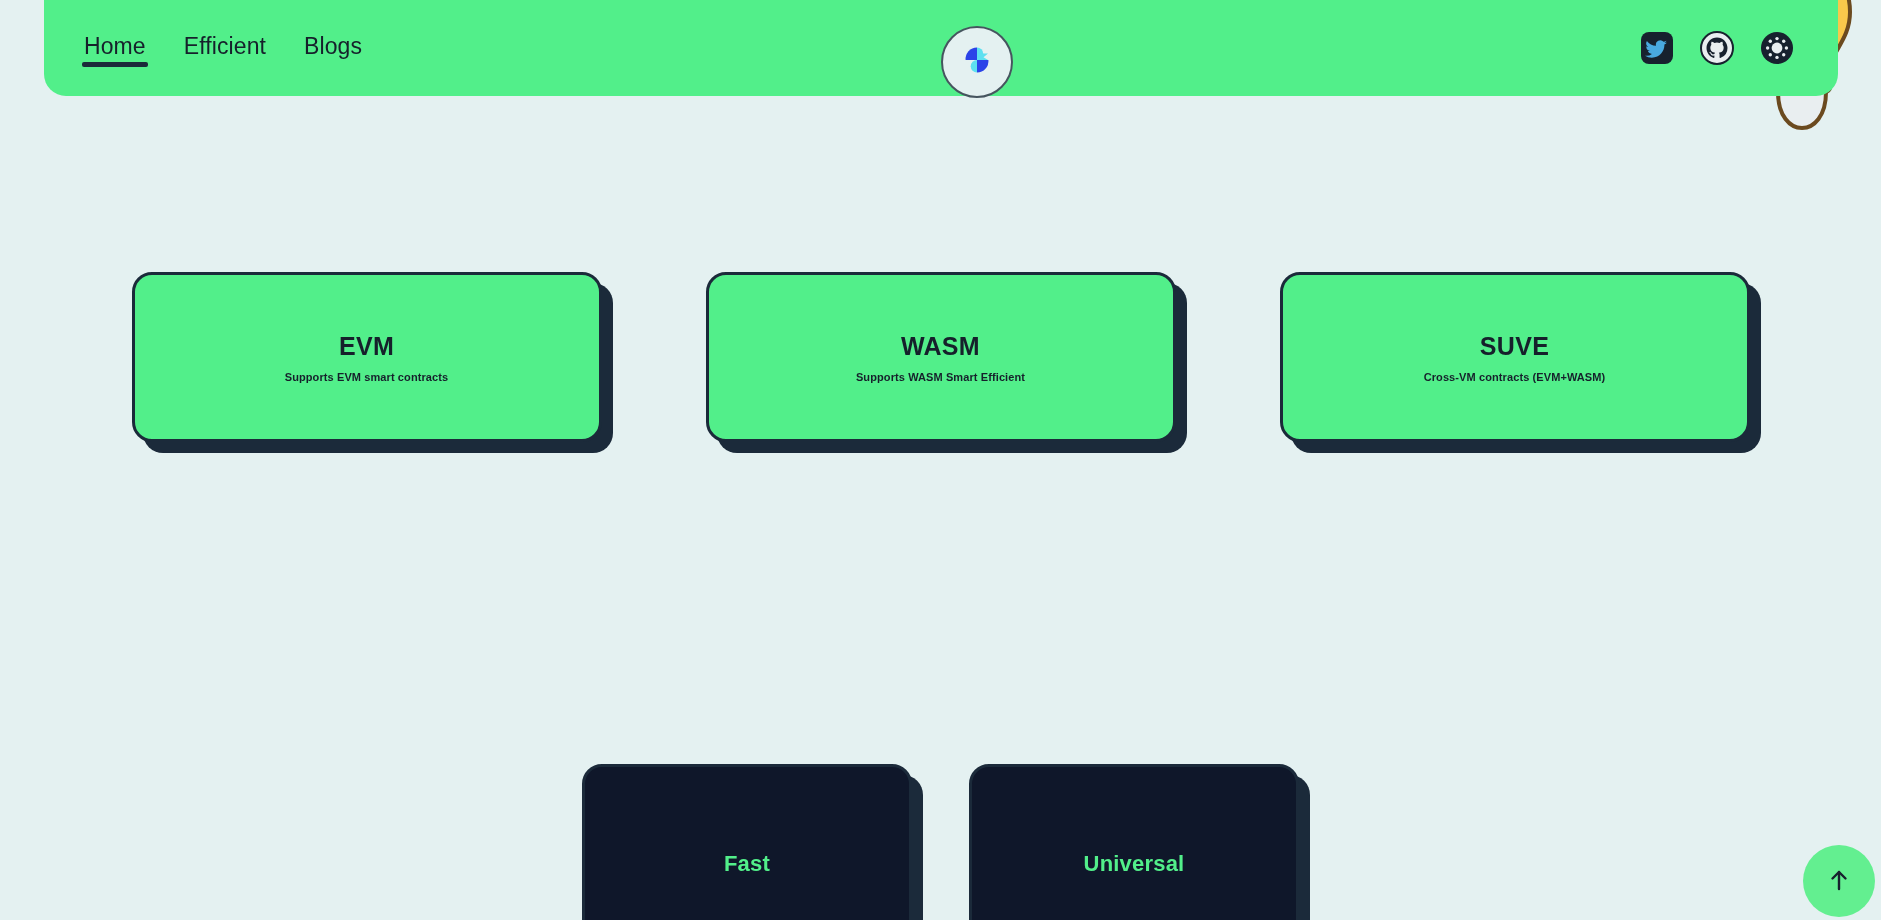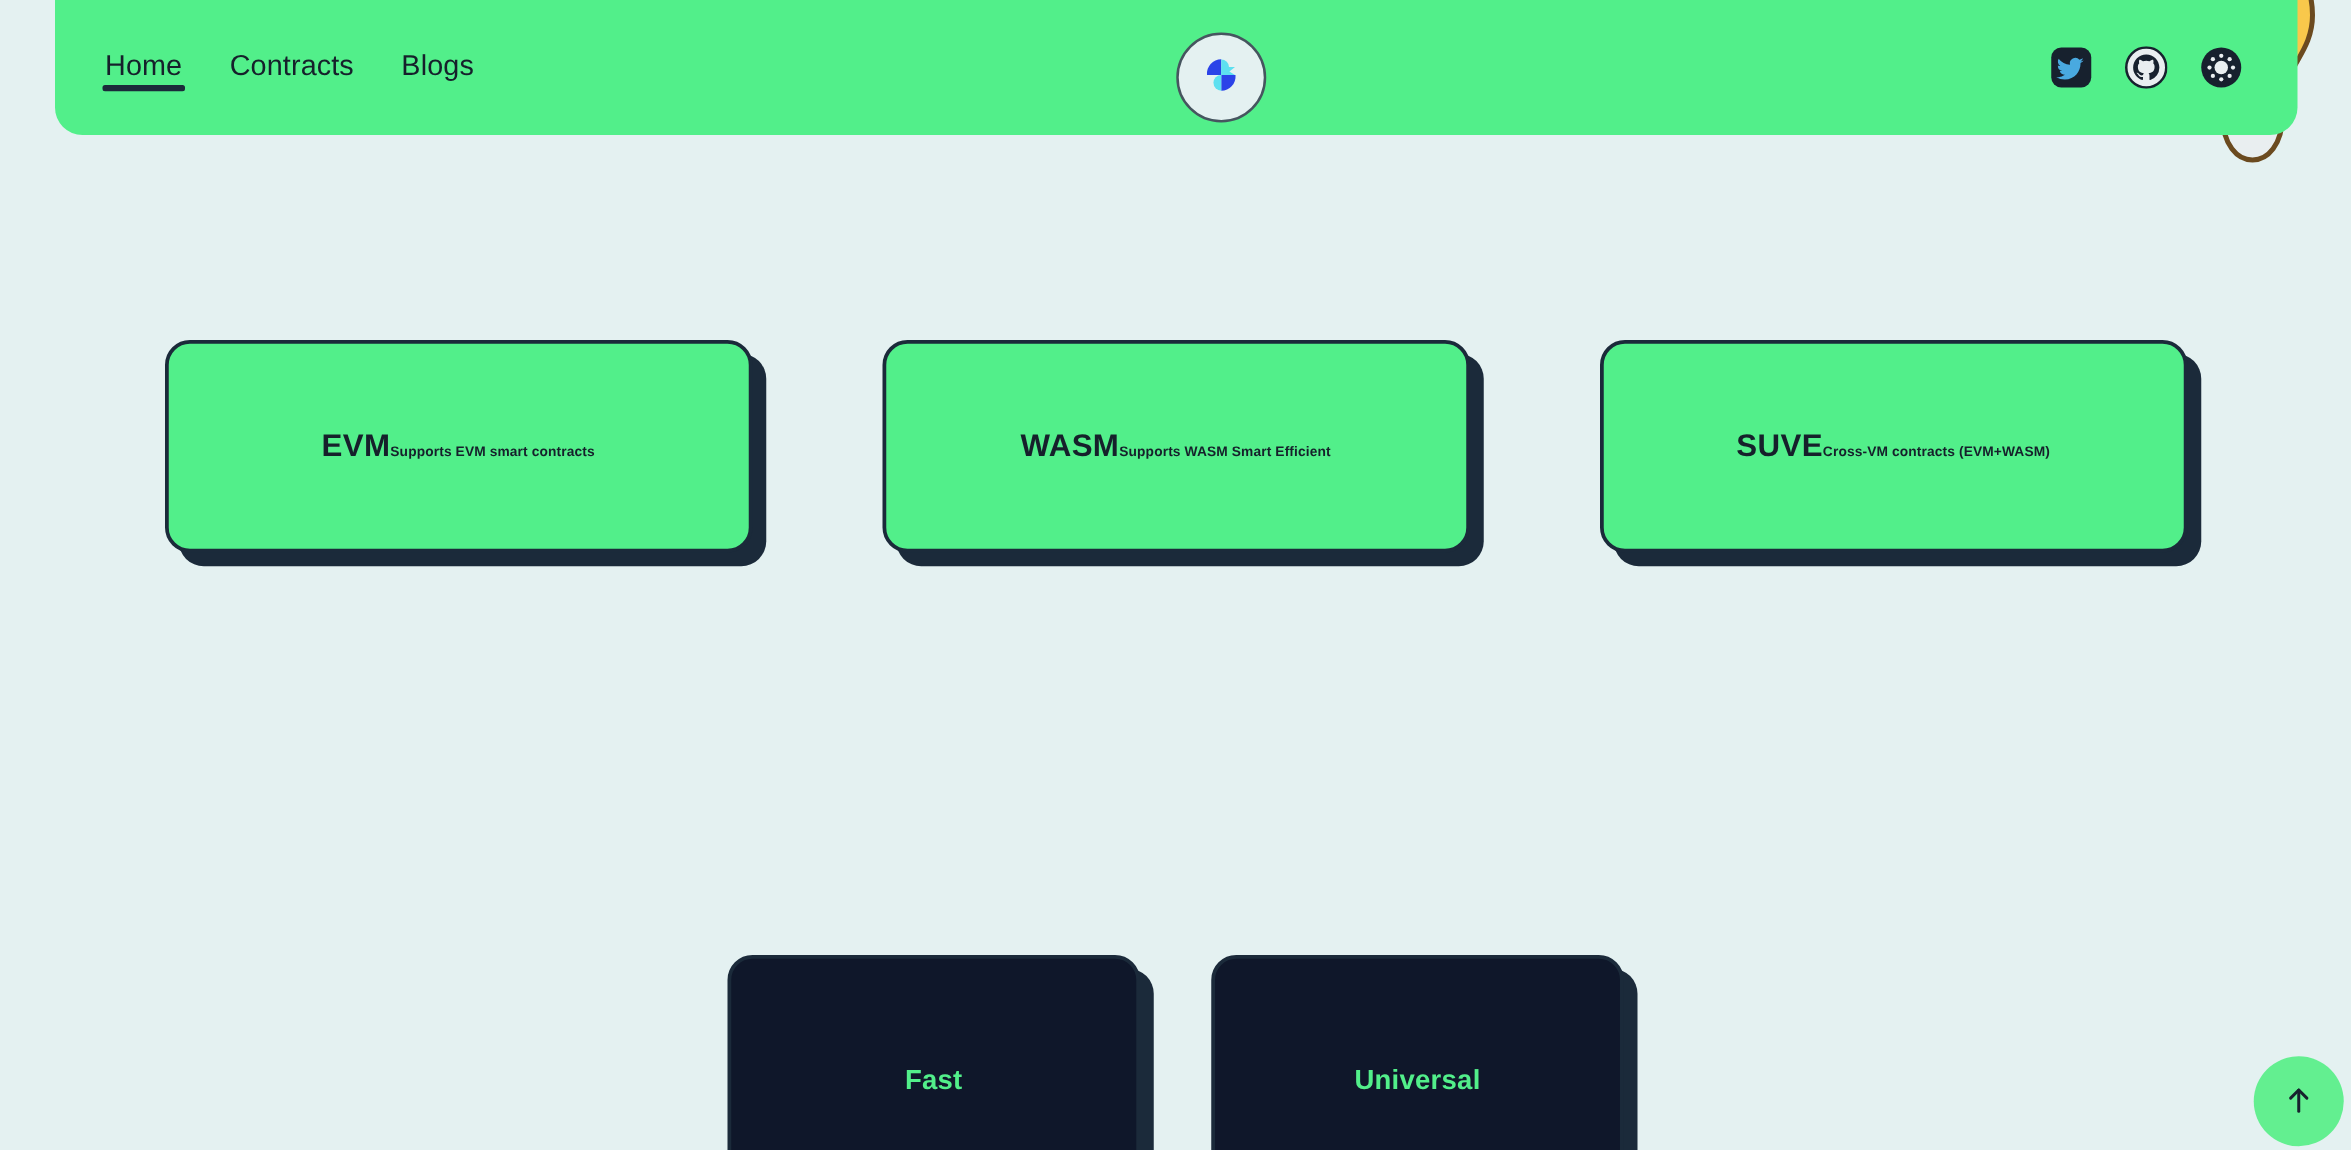--- a/index.html
+++ b/index.html
@@ -26,21 +26,21 @@
     z-index: 1;
     pointer-events: none;
   }
 
   
   .navbar {
     position: absolute;
     left: 44px;
     top: 0;
     width: 1794px;
-    height: 108px;
+    height: 96px;
     background: #52ef8a;
     border-radius: 0 0 22px 22px;
     z-index: 3;
     display: flex;
     align-items: center;
   }
 
   .nav-links {
     display: flex;
     align-items: center;
@@ -117,21 +117,21 @@
   }
 
   .card-green {
     position: relative;
     width: 470px;
     height: 170px;
     background: #52ef8a;
     border: 3px solid #1b2a3a;
     border-radius: 20px;
     display: flex;
-    flex-direction: row;
+    flex-direction: column;
     align-items: center;
     justify-content: center;
     cursor: pointer;
     box-shadow: 11px 11px 0 0 #1b2a3a;
   }
 
   .card-green .card-title {
     font-size: 25px;
     font-weight: bold;
     color: #16202b;
@@ -212,21 +212,21 @@
       <line x1="36" y1="46" x2="36" y2="84" stroke="#6b4a1f" stroke-width="4"></line>
       <line x1="72" y1="46" x2="72" y2="84" stroke="#6b4a1f" stroke-width="4"></line>
     </g>
   </svg>
 </div>
 
 <nav class="navbar">
 
   <div class="nav-links">
     <a class="nav-link active">Home</a>
-    <a class="nav-link">Contracts</a>
+    <a class="nav-link">Efficient</a>
     <a class="nav-link">Blogs</a>
   </div>
 
   <div class="social-group">
     <span class="social-icon">
       <svg width="34" height="34" viewBox="0 0 34 34" xmlns="http://www.w3.org/2000/svg">
         <rect x="1" y="1" width="32" height="32" rx="8" fill="#17212e"></rect>
         <path d="M27 11.4c-.8.36-1.65.6-2.55.71a4.43 4.43 0 0 0 1.95-2.45 8.9 8.9 0 0 1-2.82 1.08 4.43 4.43 0 0 0-7.57 4.04A12.6 12.6 0 0 1 6.9 9.96a4.43 4.43 0 0 0 1.37 5.92 4.4 4.4 0 0 1-2-.56v.06a4.43 4.43 0 0 0 3.55 4.35 4.45 4.45 0 0 1-2 .08 4.44 4.44 0 0 0 4.14 3.08A8.9 8.9 0 0 1 5 24.7a12.56 12.56 0 0 0 6.8 1.99c8.16 0 12.62-6.76 12.62-12.62l-.02-.58A8.95 8.95 0 0 0 27 11.4Z" fill="#49a9e0"></path>
       </svg>
     </span>

